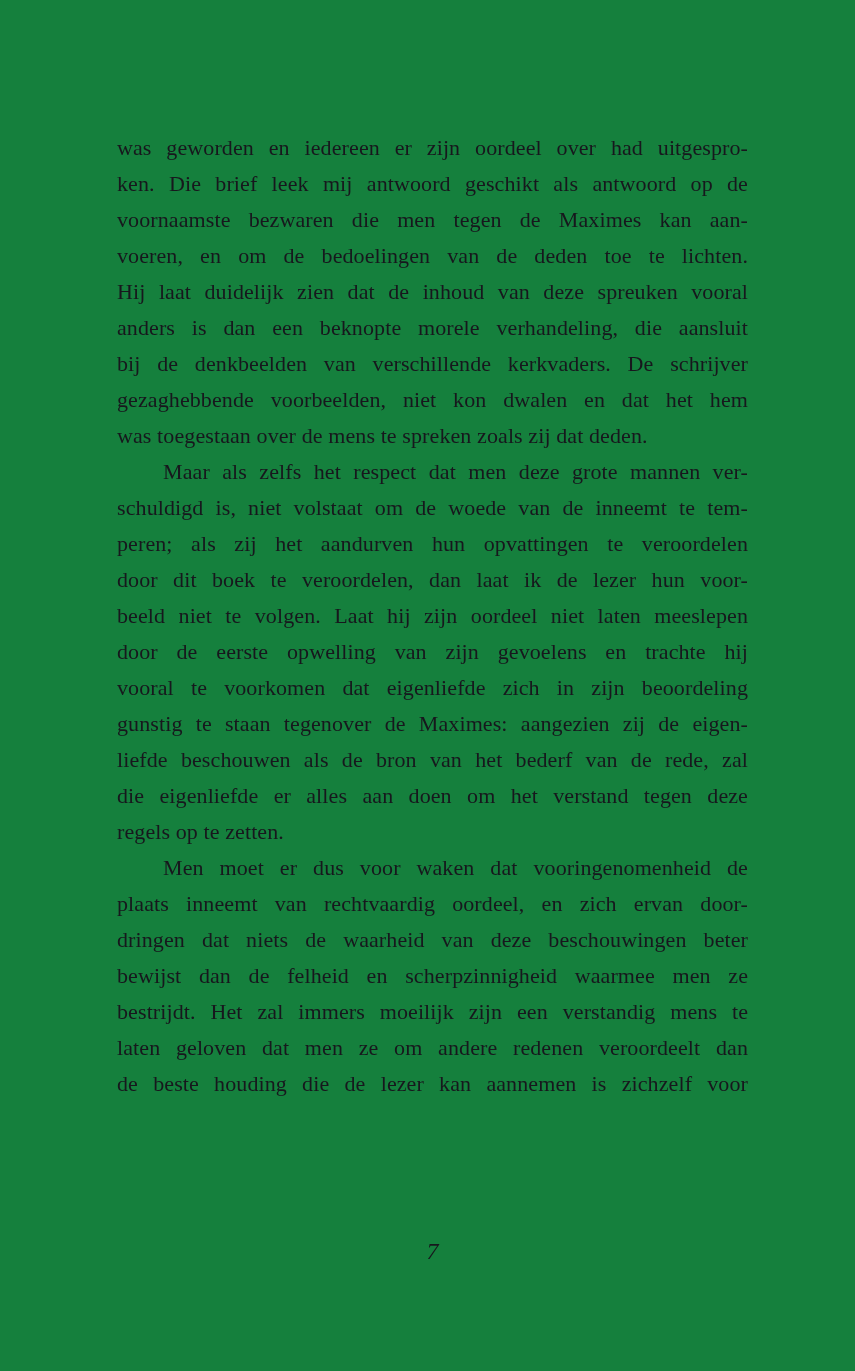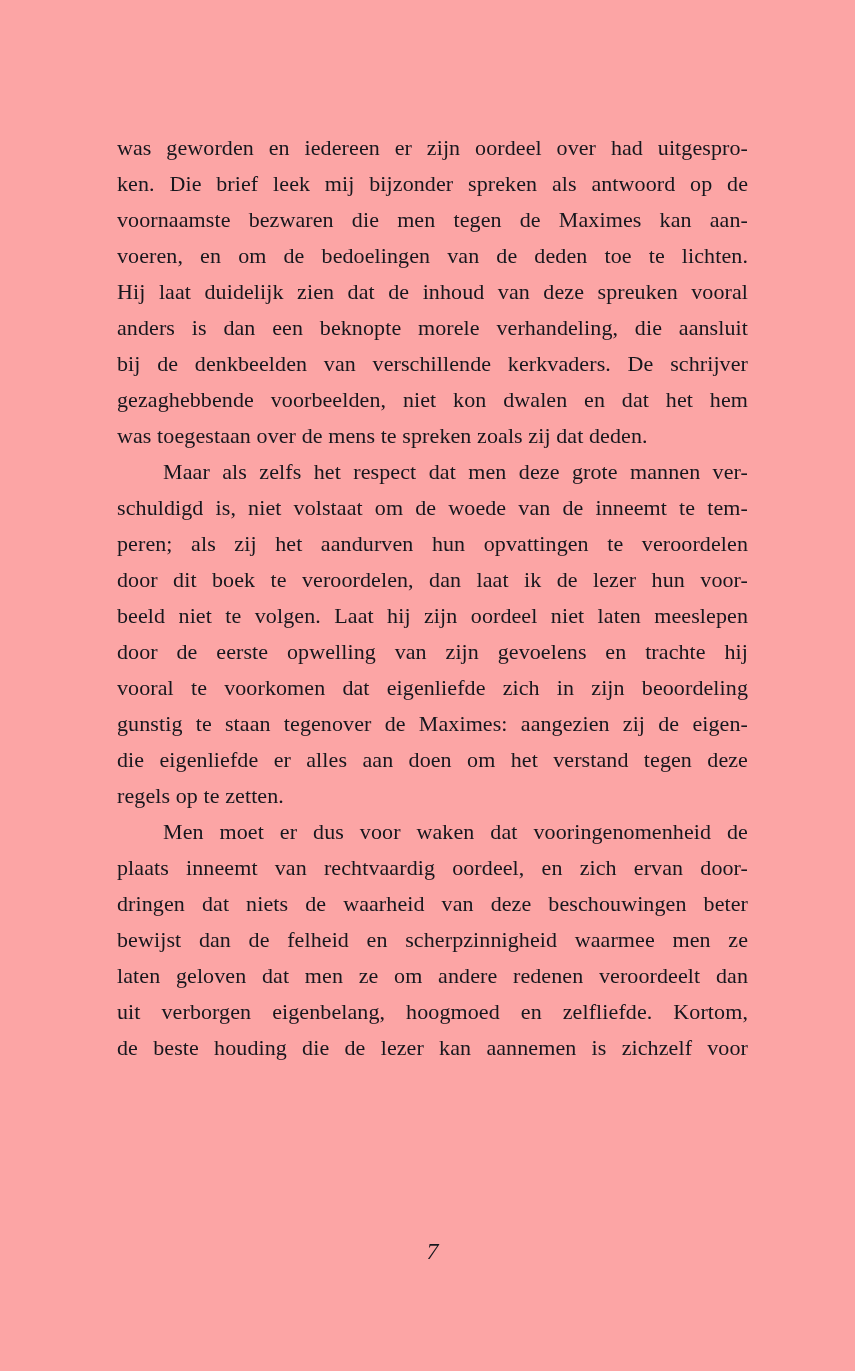--- a/index.html
+++ b/index.html
@@ -4,21 +4,21 @@
 <style>
   html, body {
     margin: 0;
     padding: 0;
     background: #ffffff;
   }
   .page {
     position: relative;
     width: 855px;
     height: 1371px;
-    background: #fca5a5;
+    background: #15803d;
     overflow: hidden;
     font-family: "Liberation Serif", serif;
     color: #17171d;
   }
   .text-block {
     position: absolute;
     left: 117px;
     top: 130px;
     width: 631px;
     font-size: 22px;
@@ -46,40 +46,41 @@
     font-style: italic;
     color: #17171d;
   }
 </style>
 </head>
 <body>
 
 <div class="page">
   <div class="text-block" id="text-block">
       <div class="text-line just">was geworden en iedereen er zijn oordeel over had uitgespro-</div>
-      <div class="text-line just">ken. Die brief leek mij bijzonder spreken als antwoord op de</div>
+      <div class="text-line just">ken. Die brief leek mij antwoord geschikt als antwoord op de</div>
       <div class="text-line just">voornaamste bezwaren die men tegen de Maximes kan aan-</div>
       <div class="text-line just">voeren, en om de bedoelingen van de deden toe te lichten.</div>
       <div class="text-line just">Hij laat duidelijk zien dat de inhoud van deze spreuken vooral</div>
       <div class="text-line just">anders is dan een beknopte morele verhandeling, die aansluit</div>
       <div class="text-line just">bij de denkbeelden van verschillende kerkvaders. De schrijver</div>
       <div class="text-line just">gezaghebbende voorbeelden, niet kon dwalen en dat het hem</div>
       <div class="text-line">was toegestaan over de mens te spreken zoals zij dat deden.</div>
       <div class="text-line just indent">Maar als zelfs het respect dat men deze grote mannen ver-</div>
       <div class="text-line just">schuldigd is, niet volstaat om de woede van de inneemt te tem-</div>
       <div class="text-line just">peren; als zij het aandurven hun opvattingen te veroordelen</div>
       <div class="text-line just">door dit boek te veroordelen, dan laat ik de lezer hun voor-</div>
       <div class="text-line just">beeld niet te volgen. Laat hij zijn oordeel niet laten meeslepen</div>
       <div class="text-line just">door de eerste opwelling van zijn gevoelens en trachte hij</div>
       <div class="text-line just">vooral te voorkomen dat eigenliefde zich in zijn beoordeling</div>
       <div class="text-line just">gunstig te staan tegenover de Maximes: aangezien zij de eigen-</div>
+      <div class="text-line just">liefde beschouwen als de bron van het bederf van de rede, zal</div>
       <div class="text-line just">die eigenliefde er alles aan doen om het verstand tegen deze</div>
       <div class="text-line">regels op te zetten.</div>
       <div class="text-line just indent">Men moet er dus voor waken dat vooringenomenheid de</div>
       <div class="text-line just">plaats inneemt van rechtvaardig oordeel, en zich ervan door-</div>
       <div class="text-line just">dringen dat niets de waarheid van deze beschouwingen beter</div>
       <div class="text-line just">bewijst dan de felheid en scherpzinnigheid waarmee men ze</div>
+      <div class="text-line just">bestrijdt. Het zal immers moeilijk zijn een verstandig mens te</div>
       <div class="text-line just">laten geloven dat men ze om andere redenen veroordeelt dan</div>
-      <div class="text-line just">uit verborgen eigenbelang, hoogmoed en zelfliefde. Kortom,</div>
       <div class="text-line just">de beste houding die de lezer kan aannemen is zichzelf voor</div>
     </div>
   <div class="page-number">7</div>
 </div>
 
 </body></html>

